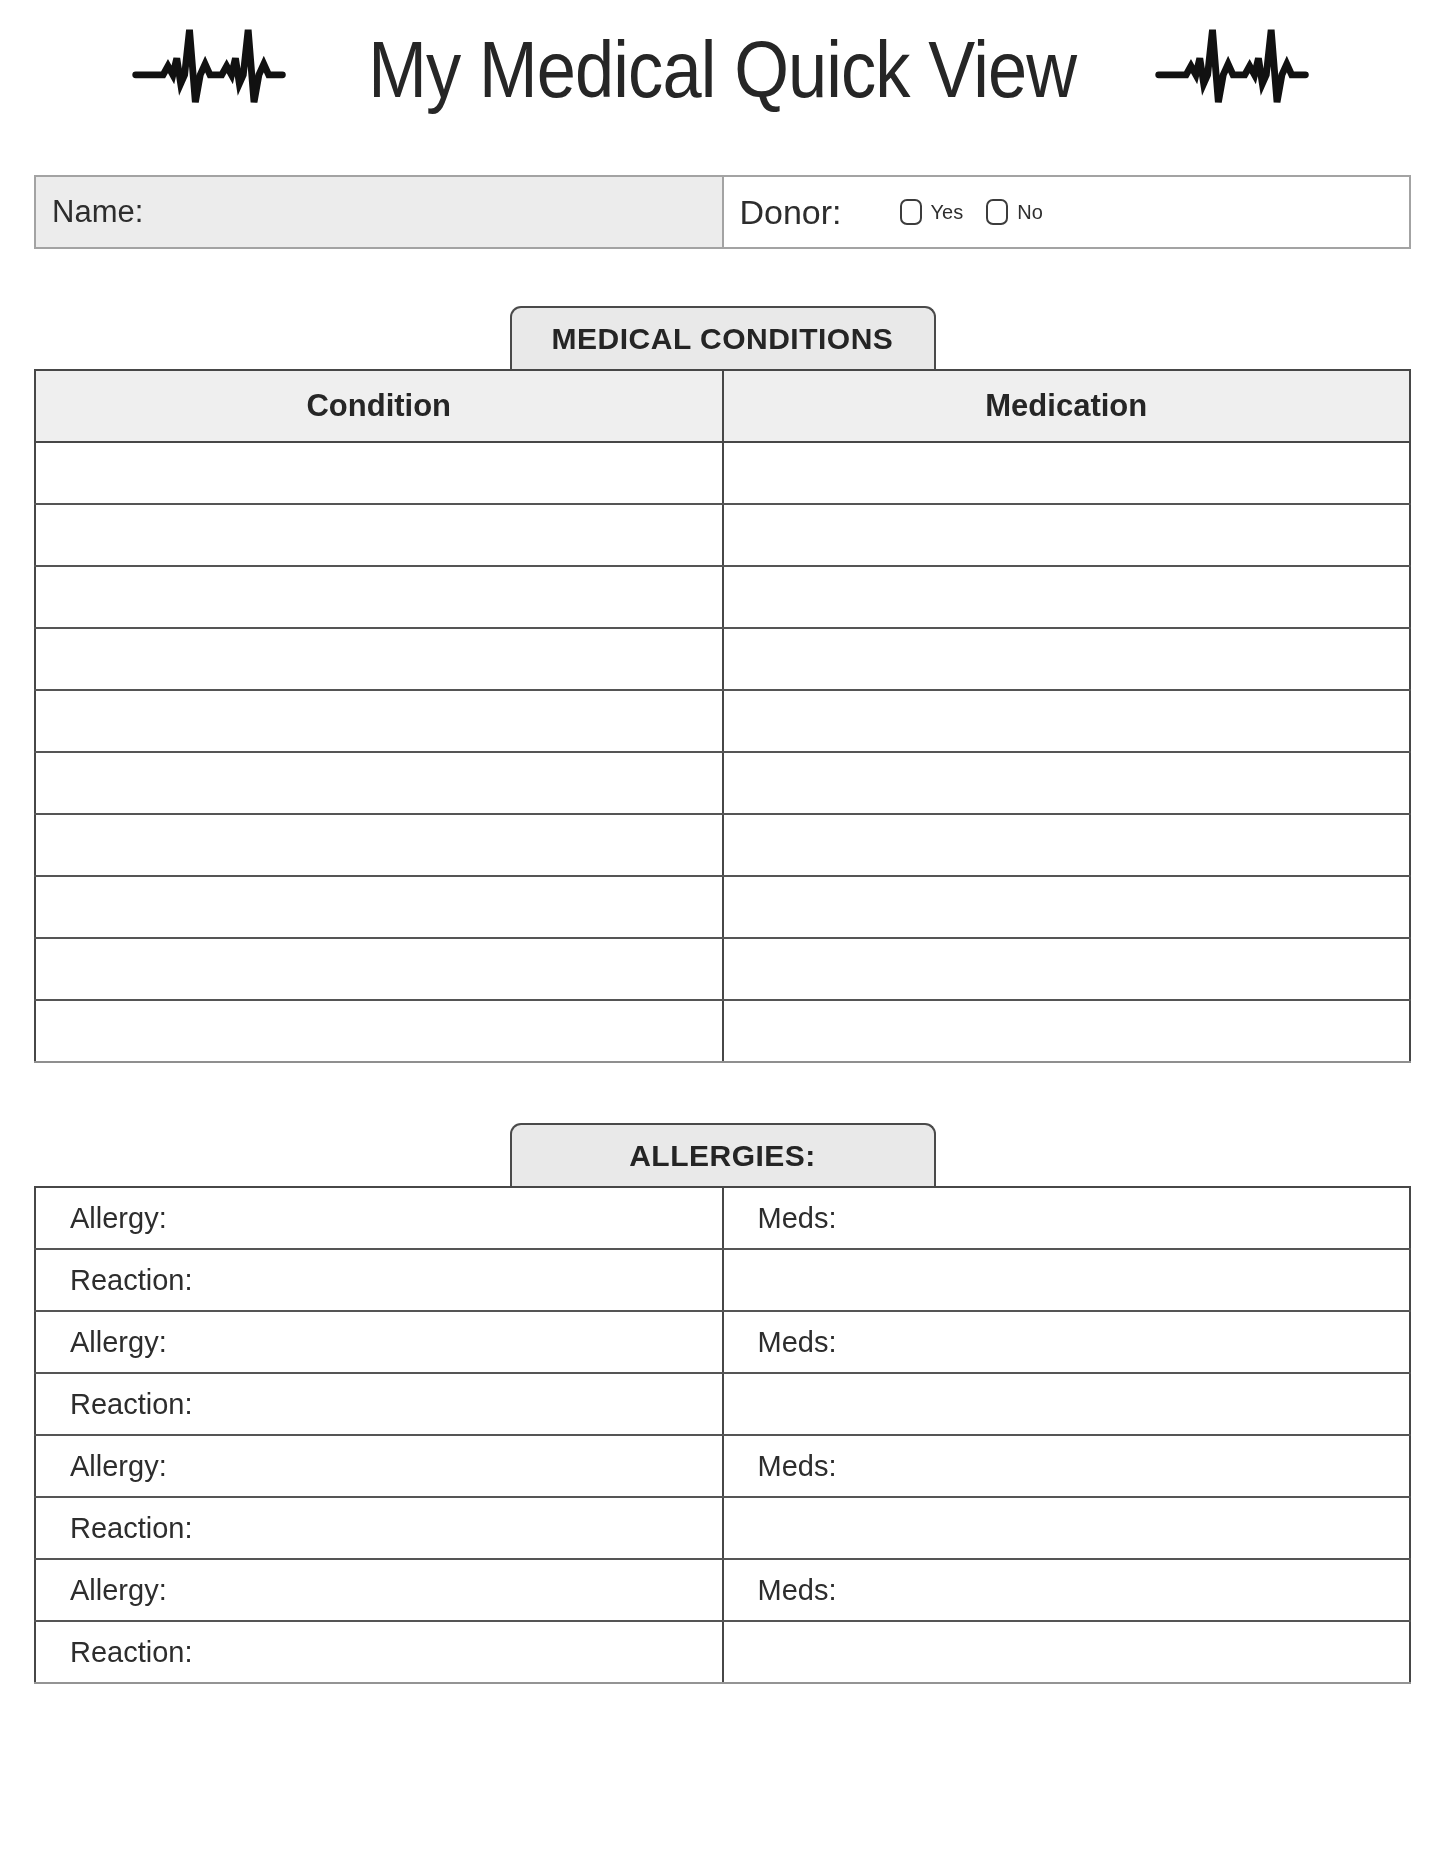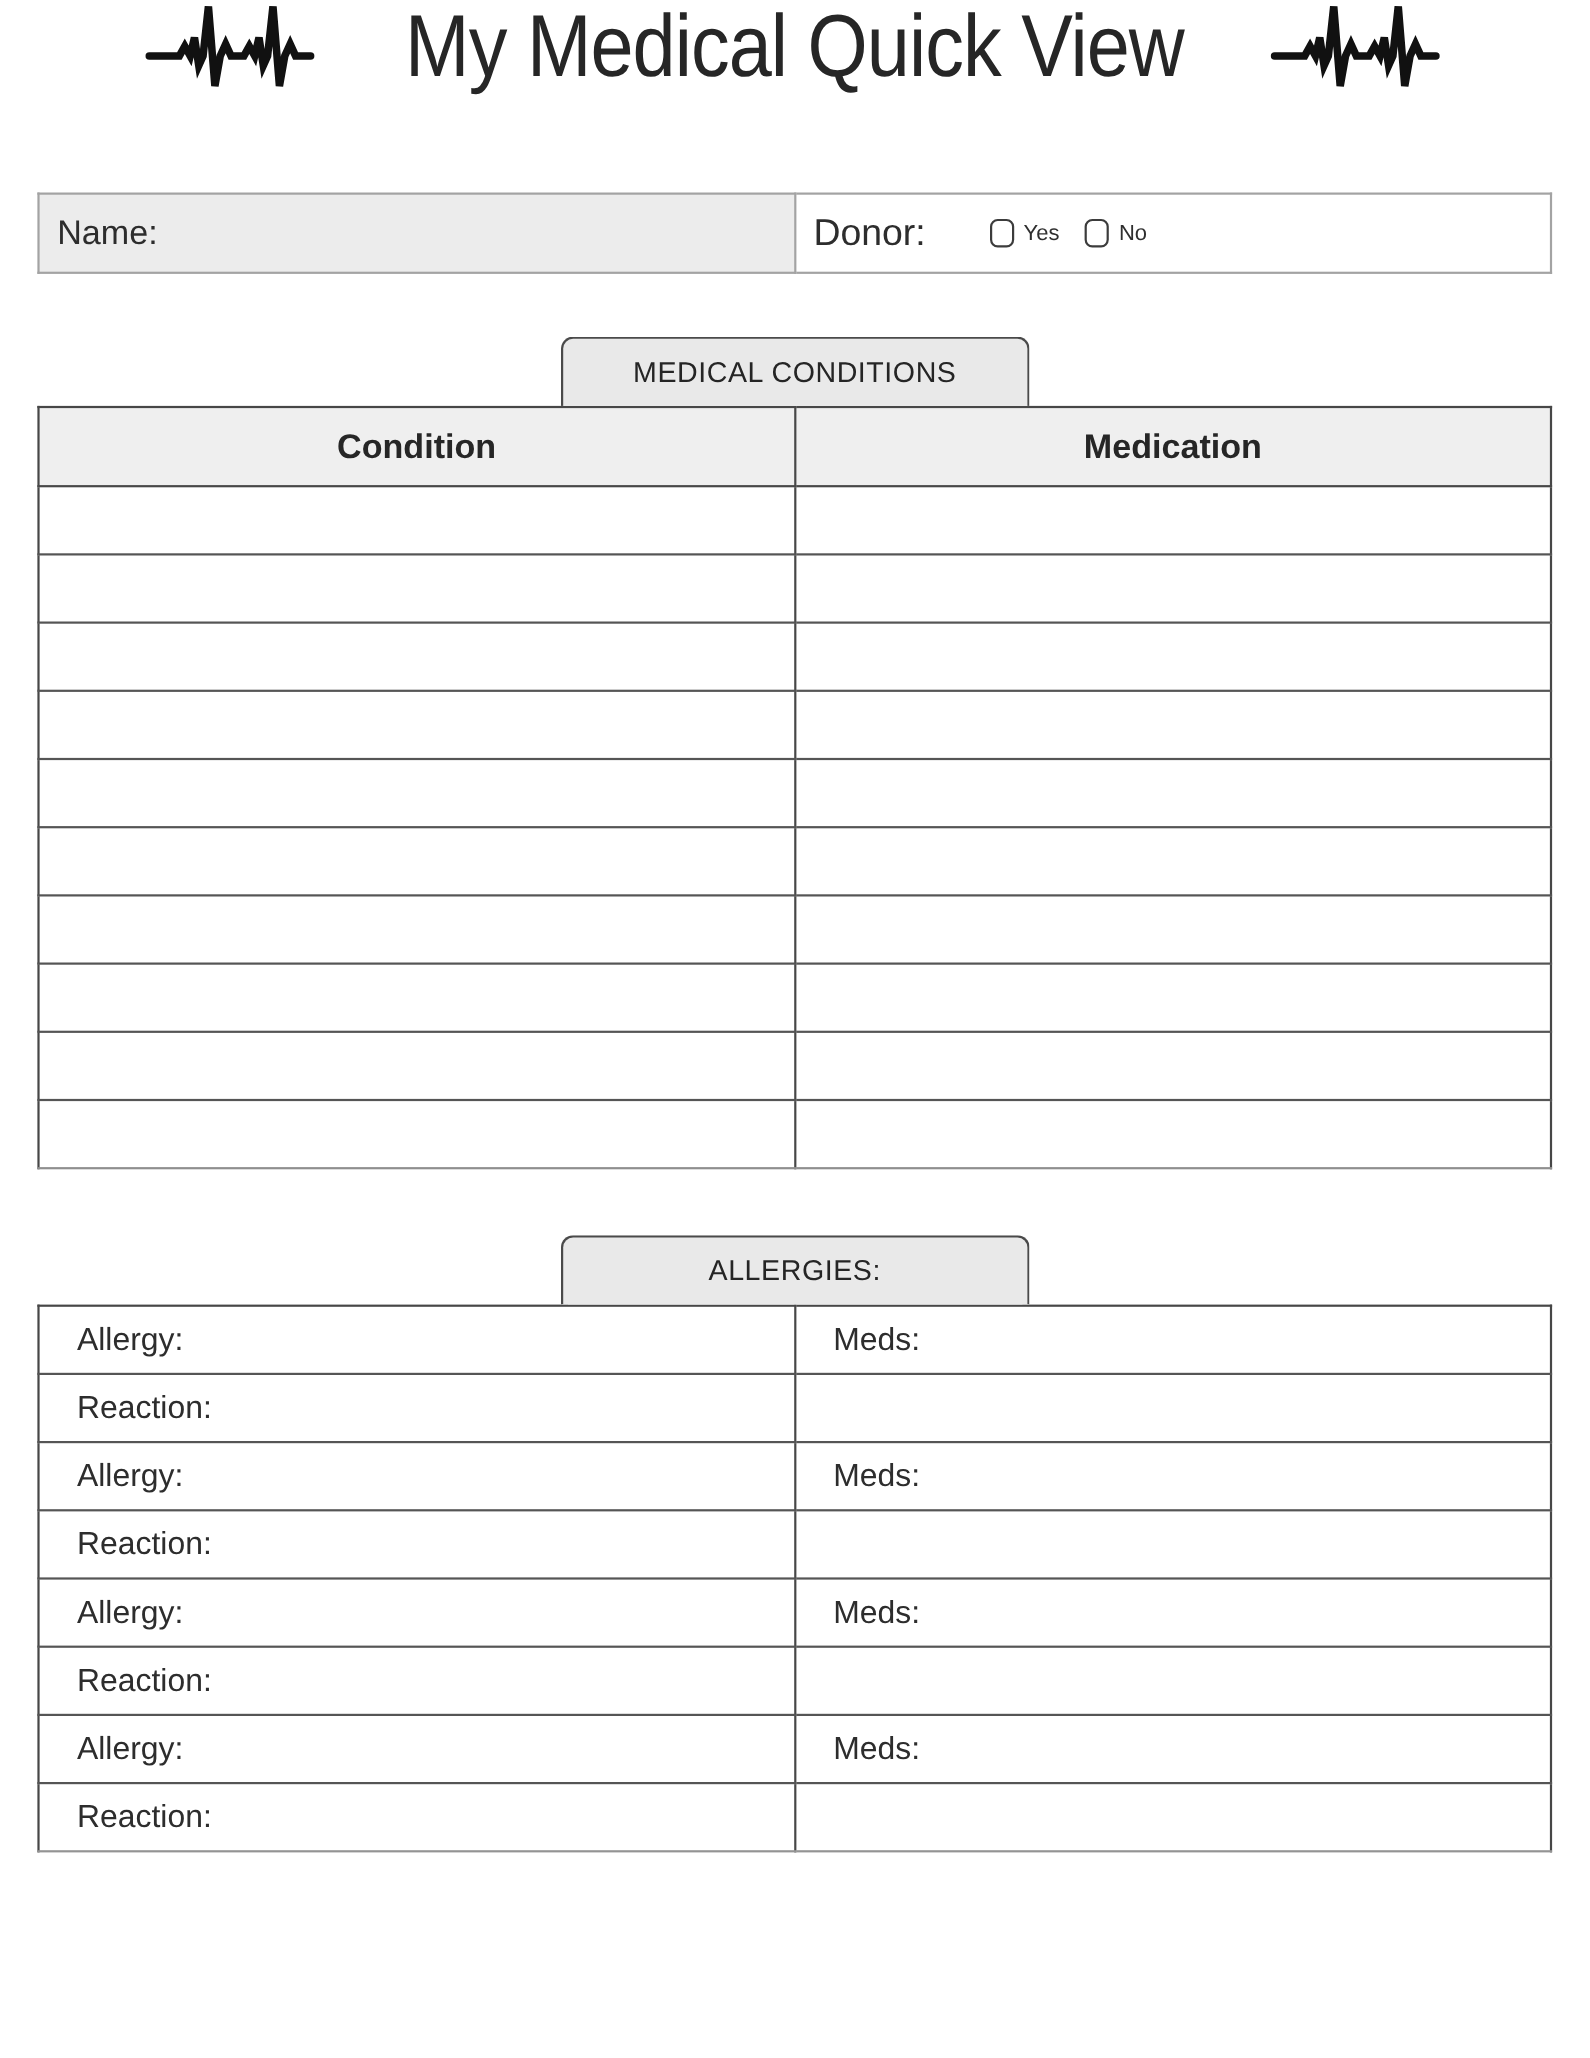--- a/index.html
+++ b/index.html
@@ -7,21 +7,21 @@
   body {
     width:1445px; height:1871px; overflow:hidden;
     font-family:"Liberation Sans", sans-serif;
     color:#2d2d2d;
   }
   .page { width:1445px; height:1871px; background:#fff; }
   .content { margin:0 34px; }
 
   
   .title-row {
-    display:flex; align-items:flex-end; justify-content:center;
+    display:flex; align-items:flex-start; justify-content:center;
     height:88px; padding-top:24px;
   }
   .title-text {
     font-size:80px; font-weight:400; color:#262626;
     white-space:nowrap; letter-spacing:-1px;
     transform:scaleX(.88);
   }
   .ekg { flex:0 0 auto; }
 
   
@@ -49,21 +49,21 @@
   
   .section-tab {
     width:426px; height:63px; margin:0 auto;
     background:#e9e9e9;
     border:2px solid #4a4a4a; border-bottom:none;
     border-radius:11px 11px 0 0;
     display:flex; align-items:center; justify-content:center;
     position:relative; z-index:2;
   }
   .section-tab .tab-label {
-    font-weight:normal; font-size:26px; letter-spacing:.5px; color:#252525;
+    font-weight:bold; font-size:30px; letter-spacing:.5px; color:#252525;
   }
   .tab-conditions { margin-top:57px; }
   .tab-allergies { margin-top:60px; }
 
   
   .conditions-table { position:relative; z-index:1; }
   .conditions-table th {
     border:2px solid #474747; background:#efefef;
     height:72px; font-size:31px; font-weight:bold; color:#262626;
     text-align:center;

